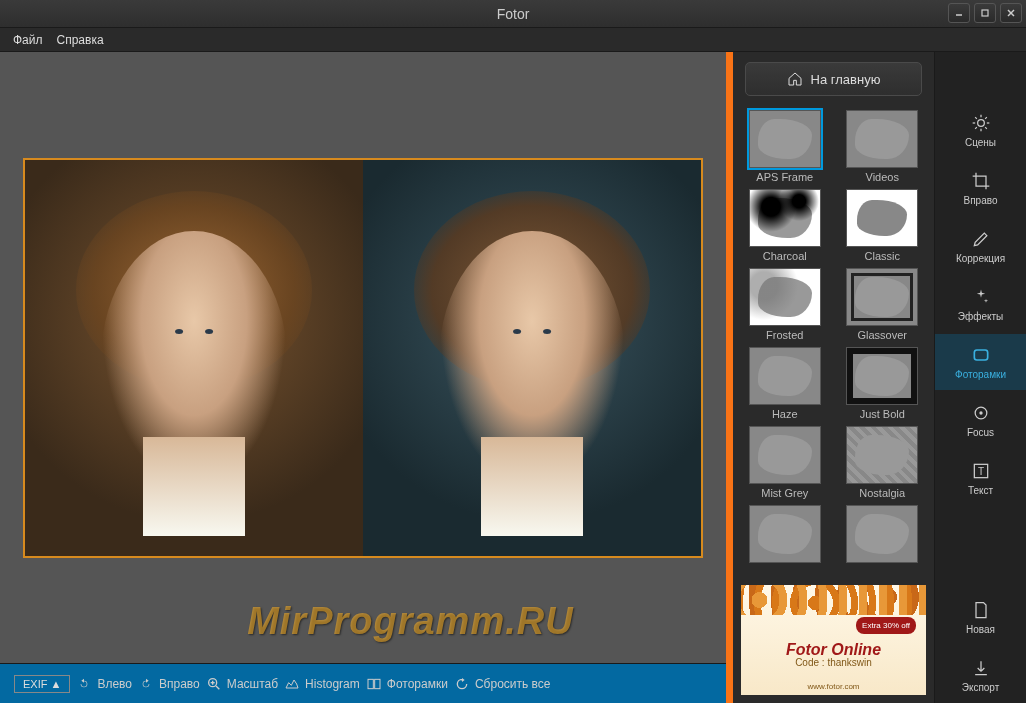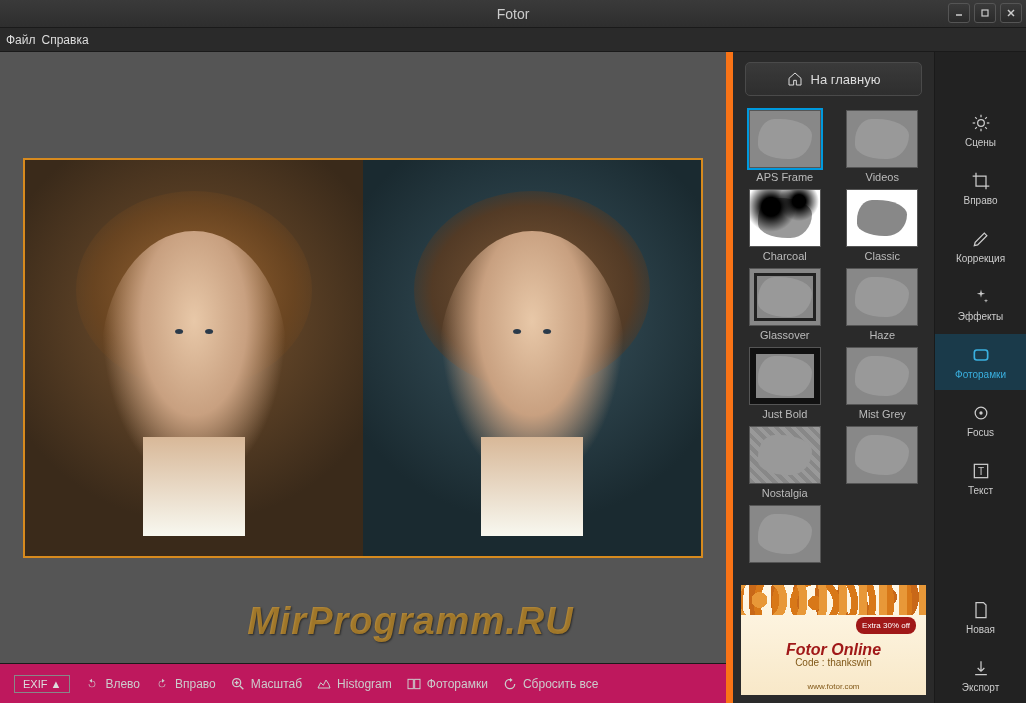--- a/index.html
+++ b/index.html
@@ -3,39 +3,39 @@
 <meta charset="utf-8">
 <style>
 * { margin: 0; padding: 0; box-sizing: border-box; font-family: Arial, sans-serif; user-select: none; }
 body { width: 1026px; height: 703px; background: #333; overflow: hidden; position: relative; }
 
 .titlebar { height: 28px; background: linear-gradient(#3a3a3a,#2e2e2e); display: flex; align-items: center; justify-content: center; position: relative; border-bottom: 1px solid #1a1a1a; }
 .titlebar-text { color: #ccc; font-size: 14px; }
 .window-controls { position: absolute; right: 4px; top: 3px; display: flex; gap: 4px; }
 .win-btn { width: 22px; height: 20px; background: linear-gradient(#3a3a3a,#2a2a2a); border: 1px solid #555; border-radius: 3px; display: flex; align-items: center; justify-content: center; color: #ccc; font-size: 11px; cursor: pointer; }
 
-.menubar { height: 24px; background: #2a2a2a; display: flex; align-items: center; padding: 0 6px; gap: 6px; border-bottom: 1px solid #1a1a1a; }
+.menubar { height: 24px; background: #2a2a2a; display: flex; align-items: center; padding: 0 13px; gap: 14px; border-bottom: 1px solid #1a1a1a; }
 .menu-item { color: #ddd; font-size: 12px; cursor: pointer; }
 
 .main { display: flex; height: calc(703px - 28px - 24px); }
 
 .canvas-col { flex: 1; display: flex; flex-direction: column; background: #555; position: relative; }
 .canvas-area { flex: 1; display: flex; align-items: center; justify-content: center; padding: 20px; }
 .film-frame { width: 680px; height: 400px; background: #000; border: 2px solid #d78a1e; position: relative; display: flex; }
 .film-top { position: absolute; top: 2px; left: 0; right: 0; height: 18px; display: flex; justify-content: space-between; padding: 0 6px; color: #e0871a; font-size: 11px; font-family: monospace; letter-spacing: 1px; align-items: center; }
 .film-half { flex: 1; background: radial-gradient(circle at 50% 40%, #7a5530 0%, #3a2a1a 70%); position: relative; overflow: hidden; }
 .face { position: absolute; top: 18%; left: 50%; transform: translateX(-50%); width: 55%; height: 65%; background: radial-gradient(ellipse at 50% 35%, #e8c8a8 0%, #c8a080 40%, transparent 70%); border-radius: 50% 50% 45% 45%; }
 .hair { position: absolute; top: 8%; left: 15%; right: 15%; height: 50%; background: radial-gradient(ellipse, #a06a35 0%, #6b4520 60%, transparent 80%); border-radius: 50%; opacity: .85; }
 .eye { position: absolute; width: 8px; height: 5px; background: #2a3a4a; border-radius: 50%; top: 38%; }
 .eye.l { left: 40%; } .eye.r { right: 40%; }
 .film-half.r { background: radial-gradient(circle at 50% 40%, #3a5560 0%, #1a2a30 70%); }
 .film-half.r .hair { background: radial-gradient(ellipse, #8a5a30 0%, #5a3a20 60%, transparent 80%); }
 .neck { position: absolute; bottom: 5%; left: 35%; right: 35%; height: 25%; background: linear-gradient(#d8b898, #f8f8f0); }
 
-.bottom-toolbar { height: 40px; background: #be185d; display: flex; align-items: center; padding: 0 14px; gap: 14px; border-top: 1px solid #1a1a1a; }
+.bottom-toolbar { height: 40px; background: #0369a1; display: flex; align-items: center; padding: 0 14px; gap: 6px; border-top: 1px solid #1a1a1a; }
 .exif-btn { border: 1px solid #888; padding: 2px 8px; color: #ddd; font-size: 11px; background: transparent; display: flex; align-items: center; gap: 4px; cursor: pointer; }
 .tb-item { display: flex; align-items: center; gap: 5px; color: #ccc; font-size: 12px; cursor: pointer; }
 .tb-item svg { width: 16px; height: 16px; }
 
 .right-panel { width: 300px; background: #2a2a2a; display: flex; border-left: 7px solid #f97316; }
 .frames-col { flex: 1; display: flex; flex-direction: column; }
 .home-wrap { padding: 10px 12px; }
 .home-btn { width: 100%; height: 34px; background: linear-gradient(#3a3a3a,#2e2e2e); border: 1px solid #4a4a4a; border-radius: 5px; color: #ddd; font-size: 13px; display: flex; align-items: center; justify-content: center; gap: 8px; cursor: pointer; }
 .frames-grid { flex: 1; overflow-y: auto; padding: 4px 8px; display: grid; grid-template-columns: 1fr 1fr; gap: 6px 10px; align-content: start; }
 .frames-grid::-webkit-scrollbar { width: 10px; } .frames-grid::-webkit-scrollbar-track { background: #2a2a2a; } .frames-grid::-webkit-scrollbar-thumb { background: #555; border-radius: 4px; }
@@ -188,20 +188,24 @@
           </div>
           <div class="frame-item">
             <div class="frame-thumb thumb-charcoal"></div>
             <div class="frame-label">Charcoal</div>
           </div>
           <div class="frame-item">
             <div class="frame-thumb thumb-classic"></div>
             <div class="frame-label">Classic</div>
           </div>
           <div class="frame-item">
+            <div class="frame-thumb thumb-frosted"></div>
+            <div class="frame-label">Frosted</div>
+          </div>
+          <div class="frame-item">
             <div class="frame-thumb thumb-glassover"></div>
             <div class="frame-label">Glassover</div>
           </div>
           <div class="frame-item">
             <div class="frame-thumb thumb-haze"></div>
             <div class="frame-label">Haze</div>
           </div>
           <div class="frame-item">
             <div class="frame-thumb thumb-justbold"></div>
             <div class="frame-label">Just Bold</div>

